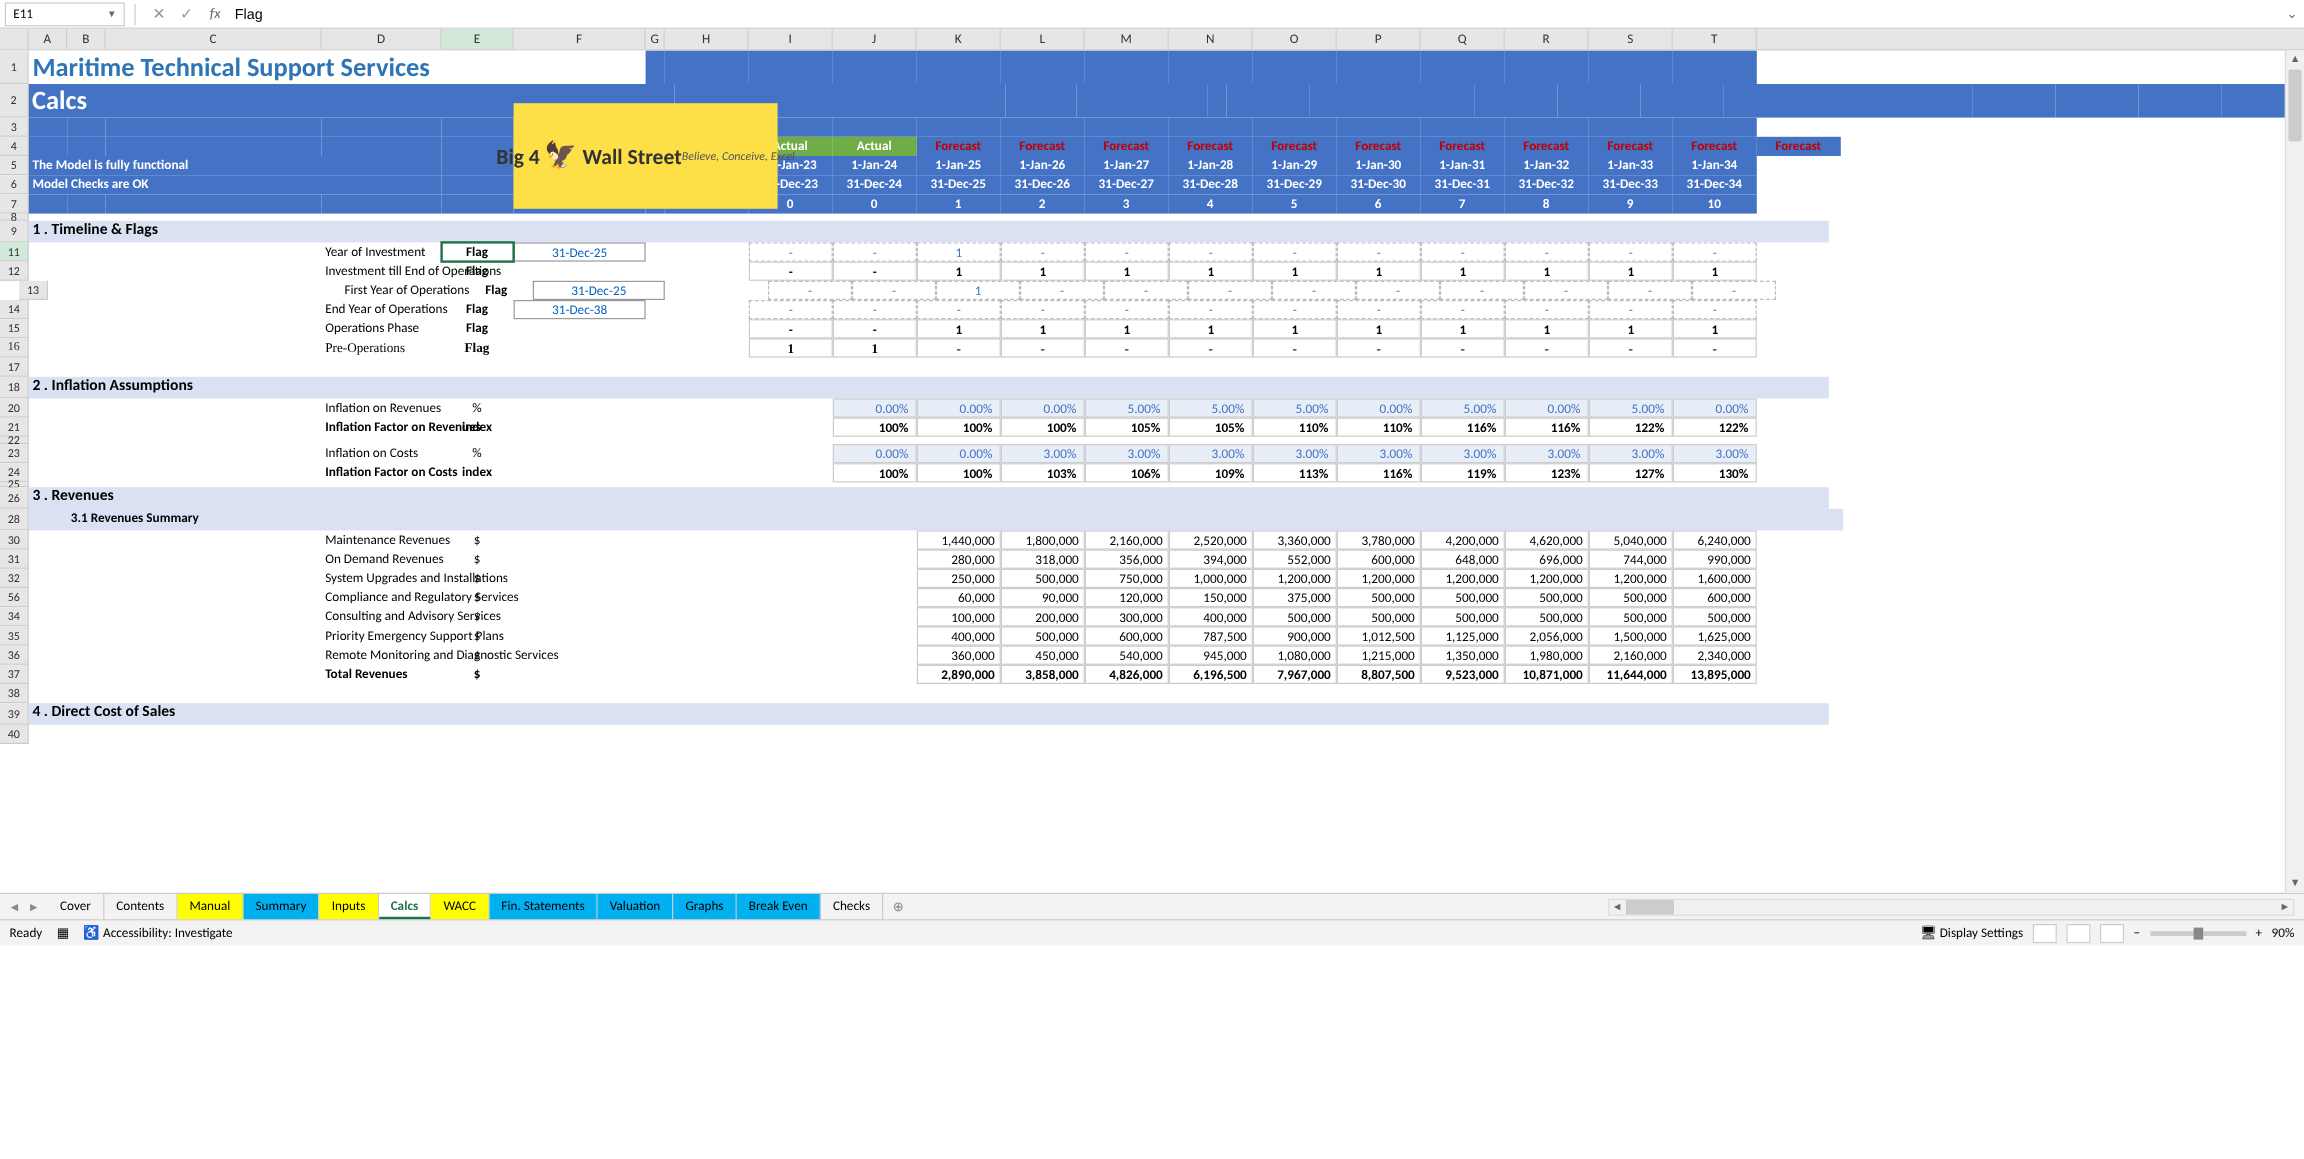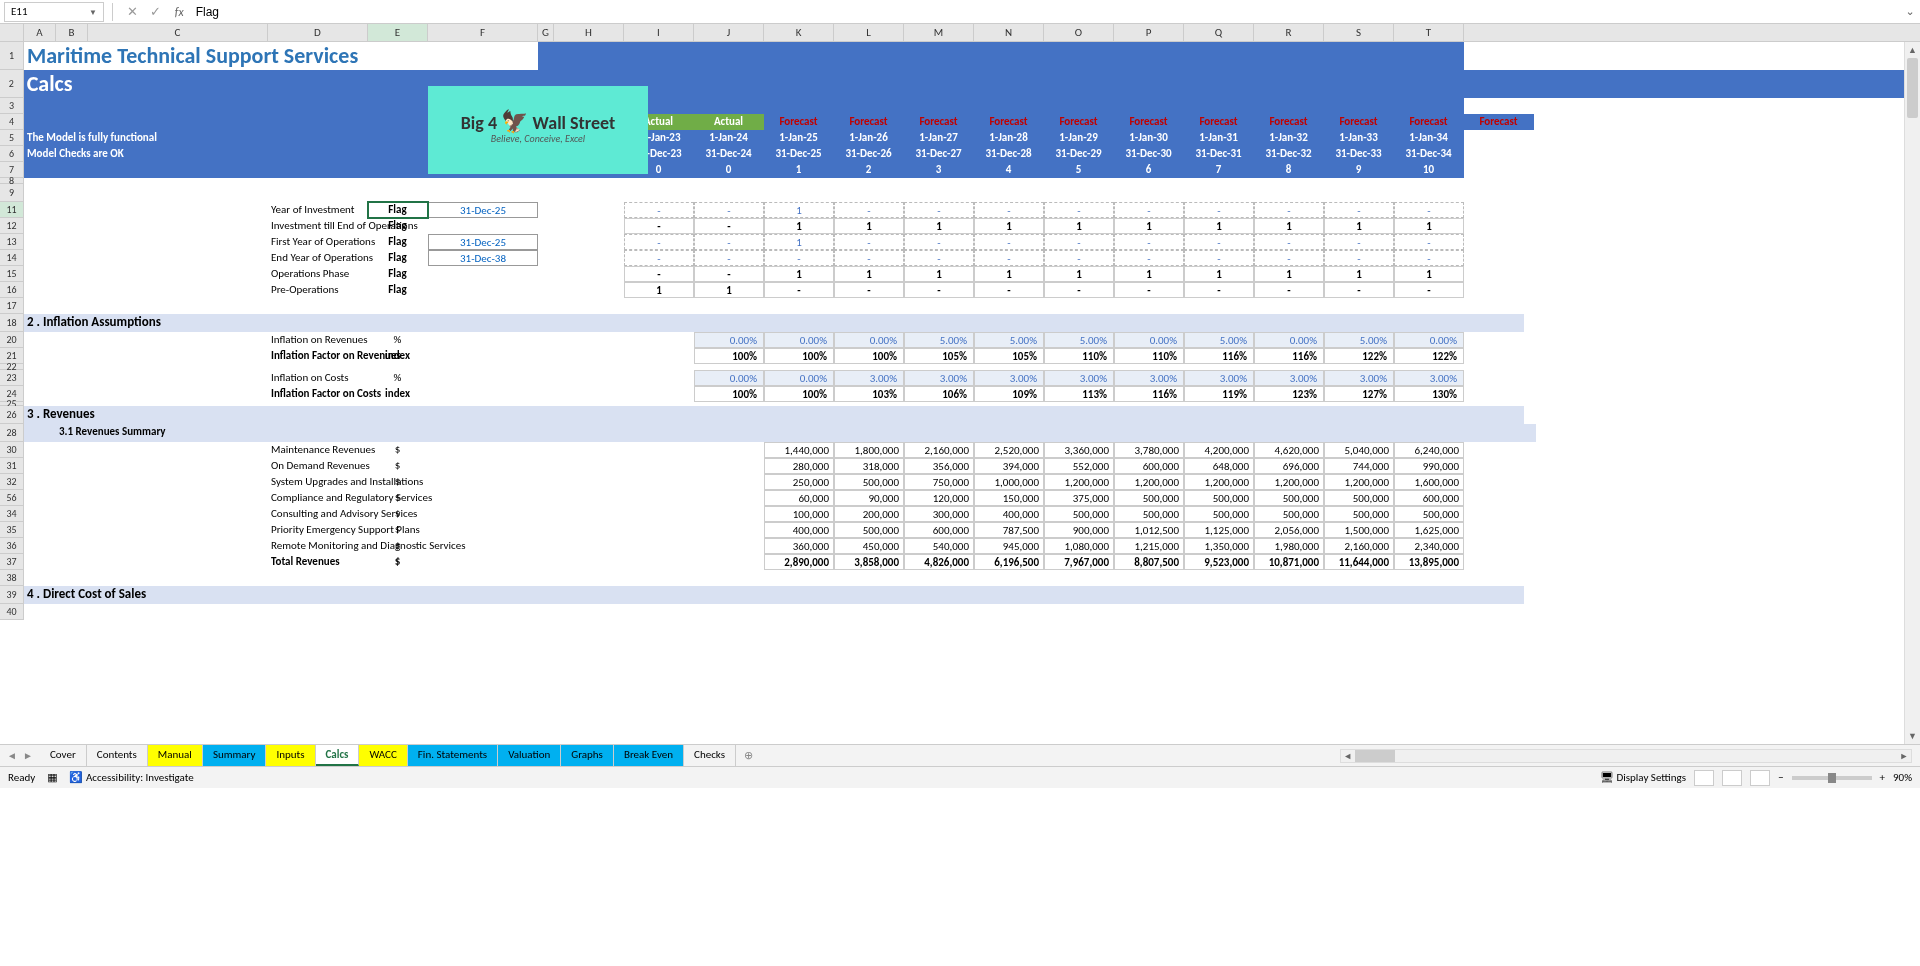--- a/index.html
+++ b/index.html
@@ -26,21 +26,21 @@
 .rows { overflow: hidden; }
 .row { display: flex; height: 16px; }
 .row-h { width: 24px; border-right: 1px solid #ccc; border-bottom: 1px solid #ccc; text-align: center; font-size: 10px; color: #333; background: #e6e6e6; line-height: 16px; }
 .row-h.sel { background: #d2e8d8; }
 .cell { border-right: 1px solid transparent; border-bottom: 1px solid transparent; padding: 0 3px; font-size: 11px; line-height: 16px; white-space: nowrap; overflow: visible; }
 .cell.selected { outline: 2px solid #217346; outline-offset: -1px; background: #fff; z-index: 5; position: relative; }
 
 .blue-bg { background: #4472C4; color: #fff; }
 .title1 { background: #fff; color: #2E75B6; font-size: 22px; font-weight: bold; height: 28px; line-height: 28px; }
 .title2 { color: #fff; font-size: 22px; font-weight: bold; height: 28px; line-height: 28px; }
-.logo-box { position: absolute; left: 0; top: -60px; width: 220px; height: 88px; background: #5eead4; display: flex; flex-direction: column; align-items: center; justify-content: center; z-index: 3; }
+.logo-box { position: absolute; left: 0; top: -60px; width: 220px; height: 88px; background: #fde047; display: flex; flex-direction: row; align-items: center; justify-content: center; z-index: 3; }
 .logo-main { font-size: 18px; font-weight: bold; color: #333; }
 .logo-eagle { color: #e03030; font-size: 22px; }
 .logo-sub { font-size: 10px; font-style: italic; color: #555; }
 .hdr-label { color: #fff; font-weight: bold; font-size: 12px; }
 .actual { background: #70AD47; color: #fff; font-weight: bold; text-align: center; }
 .forecast { color: #C00000; font-weight: bold; text-align: center; }
 .date-val { text-align: center; font-weight: bold; font-size: 11px; }
 .pn-val { text-align: center; font-weight: bold; }
 .sec-hdr { background: #D9E1F2; font-weight: bold; font-size: 13px; }
 .sub-hdr { background: #D9E1F2; font-weight: bold; }
@@ -291,20 +291,21 @@
         <div class="cell " style="width: 70px;"></div>
         <div class="cell " style="width: 70px;"></div>
         <div class="cell " style="width: 70px;"></div>
         <div class="cell " style="width: 70px;"></div>
         <div class="cell " style="width: 70px;"></div>
         <div class="cell " style="width: 70px;"></div>
         <div class="cell " style="width: 70px;"></div>
       </div>
       <div class="row" style="height: 18px;">
         <div class="row-h" style="line-height: 18px;">9</div>
+        <div class="cell sec-hdr" style="width: 1500px;">1 .  Timeline &amp; Flags</div>
       </div>
       <div class="row" style="height: 16px;">
         <div class="row-h sel" style="line-height: 16px;">11</div>
         <div class="cell " style="width: 32px;"></div>
         <div class="cell " style="width: 32px;"></div>
         <div class="cell " style="width: 180px;"></div>
         <div class="cell " style="width: 100px;">Year of Investment</div>
         <div class="cell flag-val selected" style="width: 60px;">Flag</div>
         <div class="cell link-cell" style="width: 110px;">31-Dec-25</div>
         <div class="cell " style="width: 16px;"></div>
@@ -338,21 +339,21 @@
         <div class="cell data-cell b" style="width: 70px;">1</div>
         <div class="cell data-cell b" style="width: 70px;">1</div>
         <div class="cell data-cell b" style="width: 70px;">1</div>
         <div class="cell data-cell b" style="width: 70px;">1</div>
         <div class="cell data-cell b" style="width: 70px;">1</div>
         <div class="cell data-cell b" style="width: 70px;">1</div>
         <div class="cell data-cell b" style="width: 70px;">1</div>
         <div class="cell data-cell b" style="width: 70px;">1</div>
         <div class="cell data-cell b" style="width: 70px;">1</div>
       </div>
-      <div class="row" style="height: 16px;">
+      <div class="row" style="height: 16px; padding-left: 16px;">
         <div class="row-h" style="line-height: 16px;">13</div>
         <div class="cell " style="width: 32px;"></div>
         <div class="cell " style="width: 32px;"></div>
         <div class="cell " style="width: 180px;"></div>
         <div class="cell " style="width: 100px;">First Year of Operations</div>
         <div class="cell flag-val" style="width: 60px;">Flag</div>
         <div class="cell link-cell" style="width: 110px;">31-Dec-25</div>
         <div class="cell " style="width: 16px;"></div>
         <div class="cell " style="width: 70px;"></div>
         <div class="cell data-cell" style="width: 70px;">-</div>
@@ -407,21 +408,21 @@
         <div class="cell data-cell b" style="width: 70px;">1</div>
         <div class="cell data-cell b" style="width: 70px;">1</div>
         <div class="cell data-cell b" style="width: 70px;">1</div>
         <div class="cell data-cell b" style="width: 70px;">1</div>
         <div class="cell data-cell b" style="width: 70px;">1</div>
         <div class="cell data-cell b" style="width: 70px;">1</div>
         <div class="cell data-cell b" style="width: 70px;">1</div>
         <div class="cell data-cell b" style="width: 70px;">1</div>
         <div class="cell data-cell b" style="width: 70px;">1</div>
       </div>
-      <div class="row" style="height: 16px;">
+      <div class="row" style="height: 16px; font-family: Liberation Serif, serif;">
         <div class="row-h" style="line-height: 16px;">16</div>
         <div class="cell " style="width: 32px;"></div>
         <div class="cell " style="width: 32px;"></div>
         <div class="cell " style="width: 180px;"></div>
         <div class="cell " style="width: 100px;">Pre-Operations</div>
         <div class="cell flag-val" style="width: 60px;">Flag</div>
         <div class="cell " style="width: 110px;"></div>
         <div class="cell " style="width: 16px;"></div>
         <div class="cell " style="width: 70px;"></div>
         <div class="cell data-cell b" style="width: 70px;">1</div>

